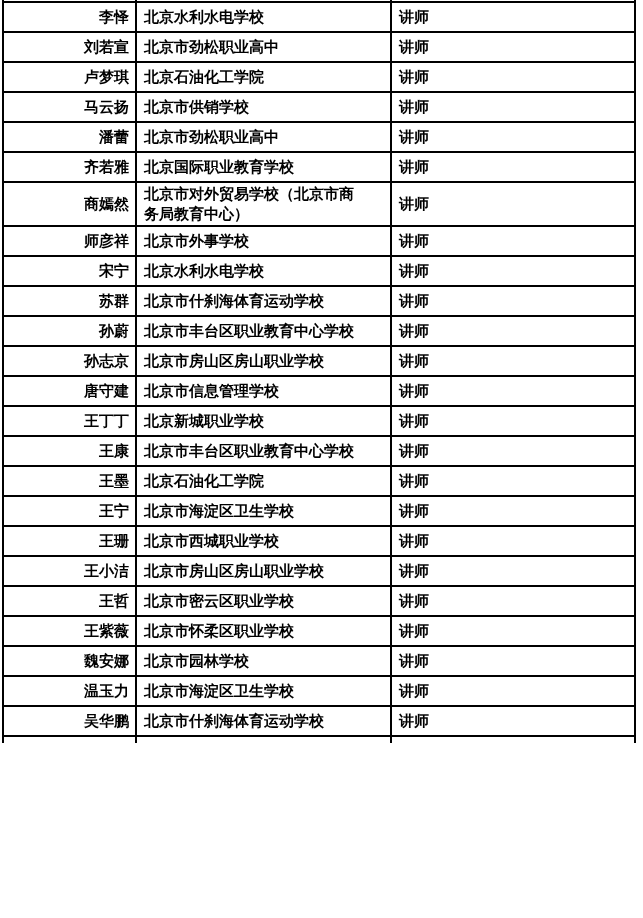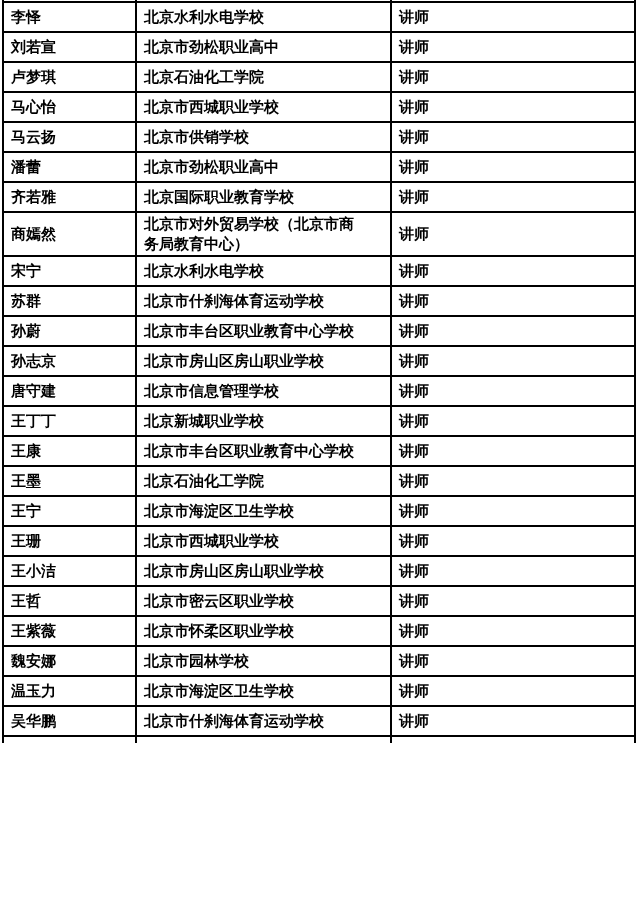--- a/index.html
+++ b/index.html
@@ -25,21 +25,21 @@
     box-sizing: border-box;
     color: #000000;
     font-size: 15px;
     font-weight: bold;
     line-height: 20px;
     vertical-align: middle;
     padding: 1px 6px 1px 7px;
     word-break: break-all;
     overflow: hidden;
   }
-  table.roster td.cell-name   { width: 133px; }
+  table.roster td.cell-name   { width: 133px; text-align: right; }
   table.roster td.cell-school { width: 255px; padding-right: 26px; border-radius: 7px; }
   table.roster td.cell-title  { width: 244px; }
   table.roster tr.data-row td { height: 30px; }
   
   table.roster tr.partial-top td {
     height: 2px;
     padding: 0;
     border-top: none;
   }
   table.roster tr.partial-bottom td {
@@ -73,42 +73,42 @@
         <td class="cell-name">刘若宣</td>
         <td class="cell-school">北京市劲松职业高中</td>
         <td class="cell-title">讲师</td>
       </tr>
       <tr class="data-row">
         <td class="cell-name">卢梦琪</td>
         <td class="cell-school">北京石油化工学院</td>
         <td class="cell-title">讲师</td>
       </tr>
       <tr class="data-row">
-        <td class="cell-name">马心怡</td>
-        <td class="cell-school">北京市西城职业学校</td>
-        <td class="cell-title">讲师</td>
-      </tr>
-      <tr class="data-row">
         <td class="cell-name">马云扬</td>
         <td class="cell-school">北京市供销学校</td>
         <td class="cell-title">讲师</td>
       </tr>
       <tr class="data-row">
         <td class="cell-name">潘蕾</td>
         <td class="cell-school">北京市劲松职业高中</td>
         <td class="cell-title">讲师</td>
       </tr>
       <tr class="data-row">
         <td class="cell-name">齐若雅</td>
         <td class="cell-school">北京国际职业教育学校</td>
         <td class="cell-title">讲师</td>
       </tr>
       <tr class="data-row">
         <td class="cell-name">商嫣然</td>
         <td class="cell-school">北京市对外贸易学校（北京市商务局教育中心）</td>
+        <td class="cell-title">讲师</td>
+      </tr>
+      <tr class="data-row">
+        <td class="cell-name">师彦祥</td>
+        <td class="cell-school">北京市外事学校</td>
         <td class="cell-title">讲师</td>
       </tr>
       <tr class="data-row">
         <td class="cell-name">宋宁</td>
         <td class="cell-school">北京水利水电学校</td>
         <td class="cell-title">讲师</td>
       </tr>
       <tr class="data-row">
         <td class="cell-name">苏群</td>
         <td class="cell-school">北京市什刹海体育运动学校</td>

